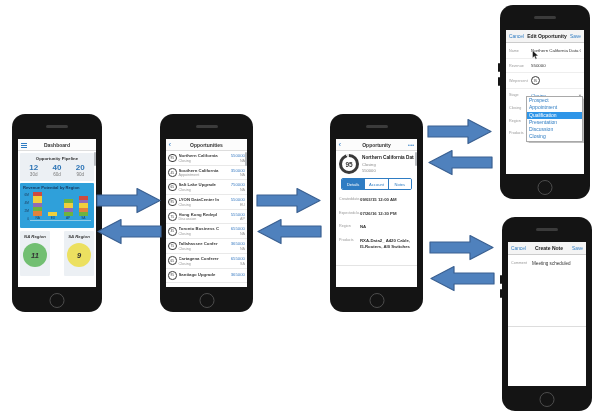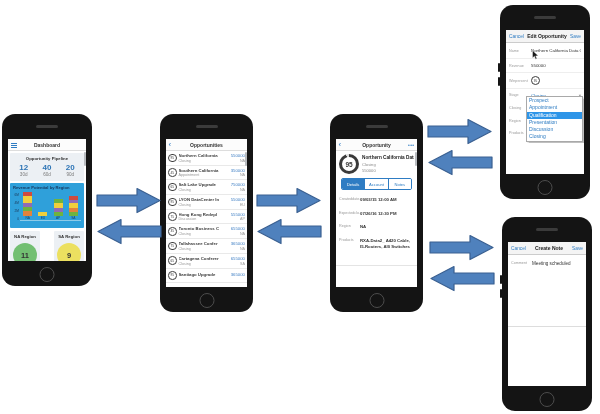--- a/index.html
+++ b/index.html
@@ -33,21 +33,21 @@
   .pipe-lab { font-size:4.6px; color:#7a7a7a; }
   .chart-card { background:#2fa0da; height:45px; padding:2px 3px; }
   .chart-title { font-size:4.1px; font-weight:bold; color:#17375e; }
   .chart-body { display:flex; margin-top:2px; height:33px; }
   .yticks { display:flex; flex-direction:column; justify-content:space-between; height:28px; margin-top:1px; font-size:3.2px; color:#1d3c5e; text-align:right; width:7px; padding-right:1px; }
   .bars { flex:1; display:flex; justify-content:space-around; align-items:flex-end; height:29px; border-bottom:0.5px solid #8ecbe8; }
   .bar-col { display:flex; flex-direction:column; align-items:center; }
   .bar-stack { display:flex; flex-direction:column-reverse; width:9px; }
   .bar-stack div { width:100%; }
   .bar-label { font-size:3.2px; color:#1d3c5e; margin-top:0.5px; }
-  .regions { display:flex; gap:14px; margin:3px 2px 0; }
+  .regions { display:flex; gap:14px; margin:3px 2px 0;font-style:italic; }
   .region-card { flex:1; background:#ecf0f4; height:45px; margin:0; }
   .region-circle { width:24px; height:24px; border-radius:50%; margin:4px auto 0; display:flex; align-items:center; justify-content:center; }
   .region-num { font-size:7.5px; font-weight:bold; color:#333; }
   .scrollbar { position:absolute; right:0.5px; top:13px; width:1.4px; height:14px; background:#b9bcc0; border-radius:1px; }
 
   
   .opp-row { display:flex; align-items:center; height:14.7px; border-bottom:0.5px solid #e9e9e9; padding:0 2px; }
   .g-sm { width:8.5px; height:8.5px; border:1.1px solid #3d3d3d; border-radius:50%; display:flex; align-items:center; justify-content:center; flex:none; margin-right:2px; }
   .g-sm span { font-size:3.1px; color:#333; }
   .opp-main { flex:1; min-width:0; }
@@ -96,21 +96,21 @@
 
   
   .arrow { position:absolute; }
   .arrow polygon { fill:#4f81bd; stroke:#3a6091; stroke-width:1.2; stroke-linejoin:round; }
 </style>
 </head>
 <body>
 
 <div class="canvas">
 
-  <div class="phone" style="left:2px;top:114px;width:90px;height:172px">
+  <div class="phone" style="left:12px;top:114px;width:90px;height:198px">
     <div class="speaker"></div>
     <div class="screen">
       <div class="mheader">
         <span class="hamburger">
             <i></i>
             <i></i>
             <i></i>
           </span>
         <span class="mtitle">Dashboard</span>
       </div>

